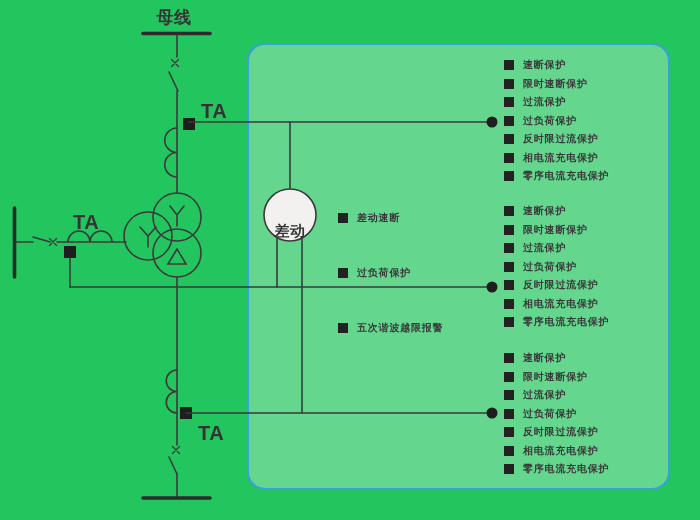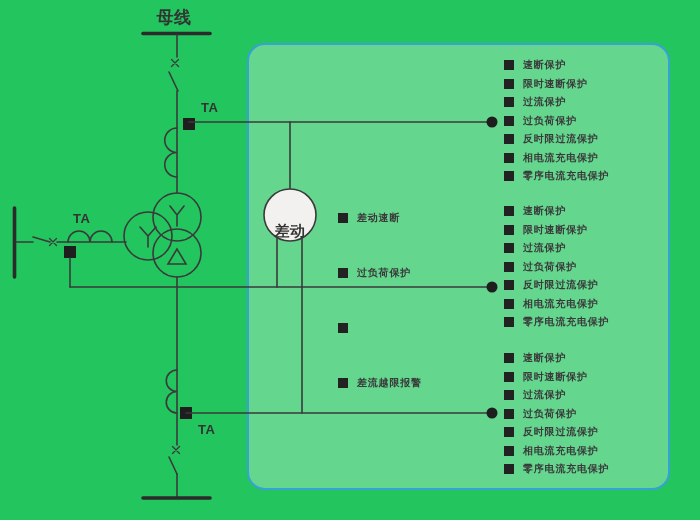--- a/index.html
+++ b/index.html
@@ -11,21 +11,21 @@
   }
   
   #panel{
     position:absolute;left:247px;top:43px;width:419px;height:443px;
     border:2px solid #38a1d5;border-radius:18px;
     background:rgba(255,255,255,0.30);
   }
   
   #schematic{position:absolute;left:0;top:0;width:700px;height:520px;}
   
-  .lbl{position:absolute;font-size:13px;font-weight:600;color:#333;letter-spacing:0.5px;white-space:nowrap;}
+  .lbl{position:absolute;font-size:20px;font-weight:600;color:#333;letter-spacing:0.5px;white-space:nowrap;}
   #busbar-label{left:146px;top:6px;width:56px;text-align:center;font-size:17px;font-weight:700;}
   #ta-top{left:201px;top:100px;}
   #ta-left{left:73px;top:211px;}
   #ta-bottom{left:198px;top:422px;}
   #diff-label{left:264px;top:222px;width:52px;text-align:center;font-size:15px;}
   
   .plist{position:absolute;left:504px;}
   #plist-0{top:56px;}
   #plist-1{top:202px;}
   #plist-2{top:349px;}
@@ -123,24 +123,21 @@
     <div class="prow">
         <span class="sq"></span>
         <span class="ptext">差动速断</span>
       </div>
     <div class="prow">
         <span class="sq"></span>
         <span class="ptext">过负荷保护</span>
       </div>
     <div class="prow">
         <span class="sq"></span>
-      </div>
-    <div class="prow">
-        <span class="sq"></span>
-        <span class="ptext">差流越限报警</span>
+        <span class="ptext">五次谐波越限报警</span>
       </div>
   </div>
 
   <div class="plist" id="plist-0">
     <div class="prow">
         <span class="sq"></span>
         <span class="ptext">速断保护</span>
       </div>
     <div class="prow">
         <span class="sq"></span>

